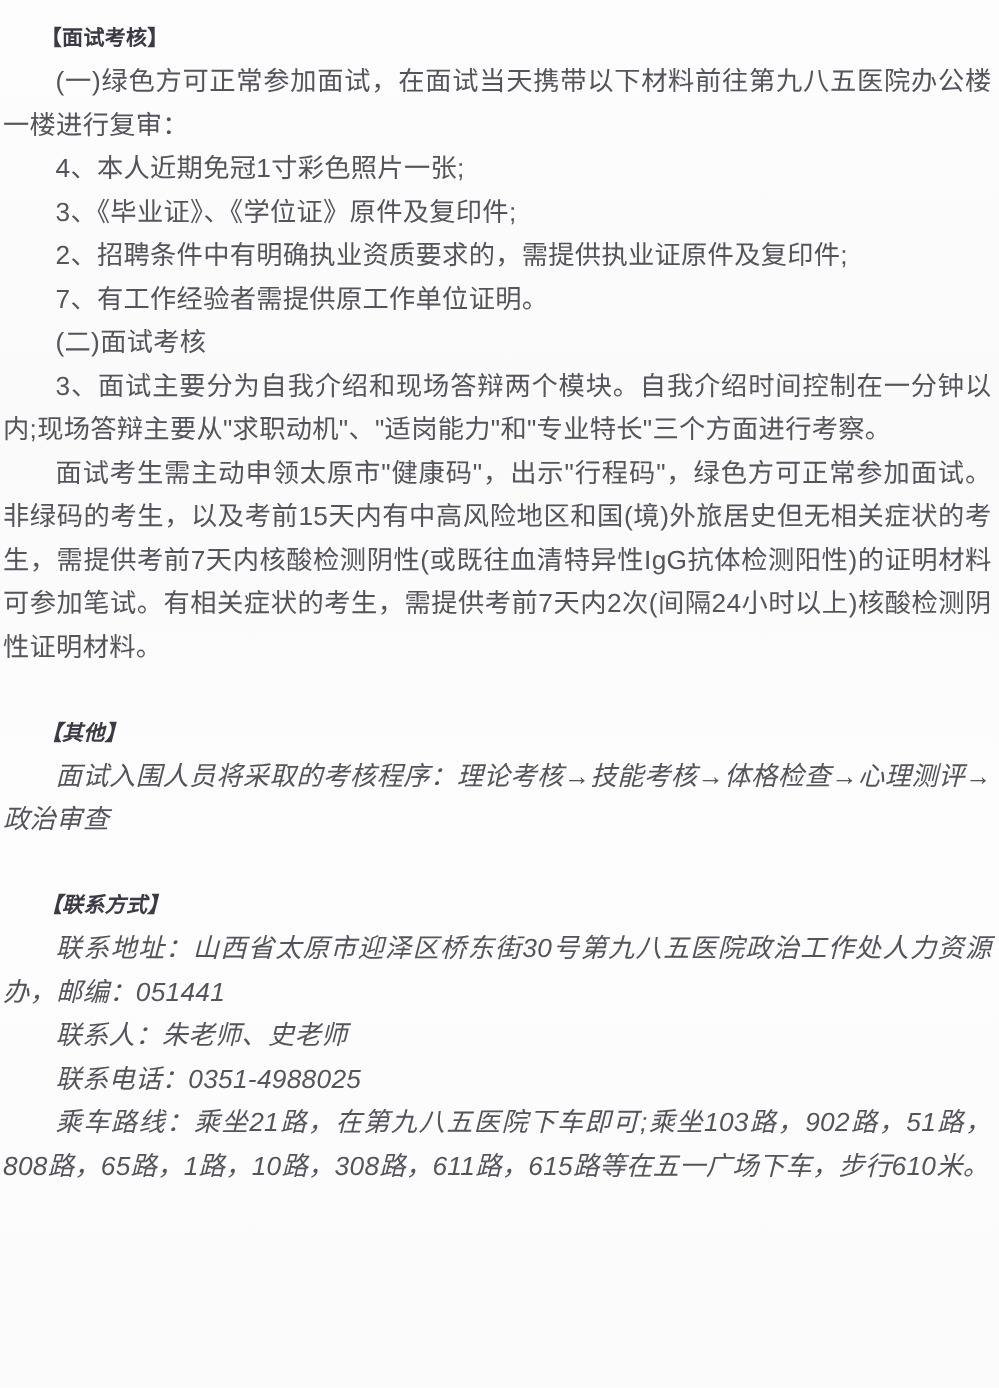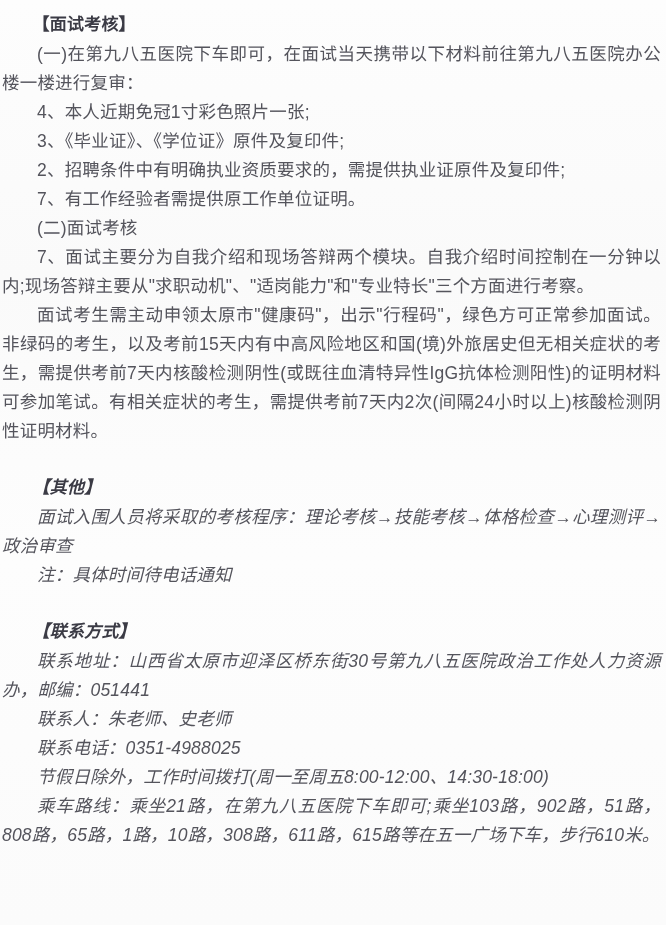--- a/index.html
+++ b/index.html
@@ -19,56 +19,54 @@
     background: linear-gradient(180deg, #fdfdfd 0%, #fafafa 30%, #fdfdfd 60%, #fbfbfb 100%);
     color: #54545c;
     font-size: 17.5px;
     line-height: 29px;
     text-align: justify;
     letter-spacing: 0.2px;
   }
   .sec { display: block; }
   .sec + .sec { margin-top: 27px; font-style: italic; }
   .sec-title {
-    font-size: 17px;
+    font-size: 14px;
     font-weight: bold;
     color: #3b3b45;
     text-indent: 1.8em;
     line-height: 30px;
   }
   .para {
     text-indent: 2em;
     color: #54545c;
   }
 </style>
 </head>
 <body>
 
 <div class="page">
 
   <section class="sec">
     <h2 class="sec-title">【面试考核】</h2>
-    <p class="para">(一)在第九八五医院下车即可，在面试当天携带以下材料前往第九八五医院办公楼一楼进行复审：</p>
+    <p class="para">(一)绿色方可正常参加面试，在面试当天携带以下材料前往第九八五医院办公楼一楼进行复审：</p>
     <p class="para">4、本人近期免冠1寸彩色照片一张;</p>
     <p class="para">3、《毕业证》、《学位证》原件及复印件;</p>
     <p class="para">2、招聘条件中有明确执业资质要求的，需提供执业证原件及复印件;</p>
     <p class="para">7、有工作经验者需提供原工作单位证明。</p>
     <p class="para">(二)面试考核</p>
-    <p class="para">7、面试主要分为自我介绍和现场答辩两个模块。自我介绍时间控制在一分钟以内;现场答辩主要从"求职动机"、"适岗能力"和"专业特长"三个方面进行考察。</p>
+    <p class="para">3、面试主要分为自我介绍和现场答辩两个模块。自我介绍时间控制在一分钟以内;现场答辩主要从"求职动机"、"适岗能力"和"专业特长"三个方面进行考察。</p>
     <p class="para">面试考生需主动申领太原市"健康码"，出示"行程码"，绿色方可正常参加面试。非绿码的考生，以及考前15天内有中高风险地区和国(境)外旅居史但无相关症状的考生，需提供考前7天内核酸检测阴性(或既往血清特异性IgG抗体检测阳性)的证明材料可参加笔试。有相关症状的考生，需提供考前7天内2次(间隔24小时以上)核酸检测阴性证明材料。</p>
   </section>
 
   <section class="sec">
     <h2 class="sec-title">【其他】</h2>
     <p class="para">面试入围人员将采取的考核程序：理论考核→技能考核→体格检查→心理测评→政治审查</p>
-    <p class="para">注：具体时间待电话通知</p>
   </section>
 
   <section class="sec">
     <h2 class="sec-title">【联系方式】</h2>
     <p class="para">联系地址：山西省太原市迎泽区桥东街30号第九八五医院政治工作处人力资源办，邮编：051441</p>
     <p class="para">联系人：朱老师、史老师</p>
     <p class="para">联系电话：0351-4988025</p>
-    <p class="para">节假日除外，工作时间拨打(周一至周五8:00-12:00、14:30-18:00)</p>
     <p class="para">乘车路线：乘坐21路，在第九八五医院下车即可;乘坐103路，902路，51路，808路，65路，1路，10路，308路，611路，615路等在五一广场下车，步行610米。</p>
   </section>
 
 </div>
 
 </body></html>

